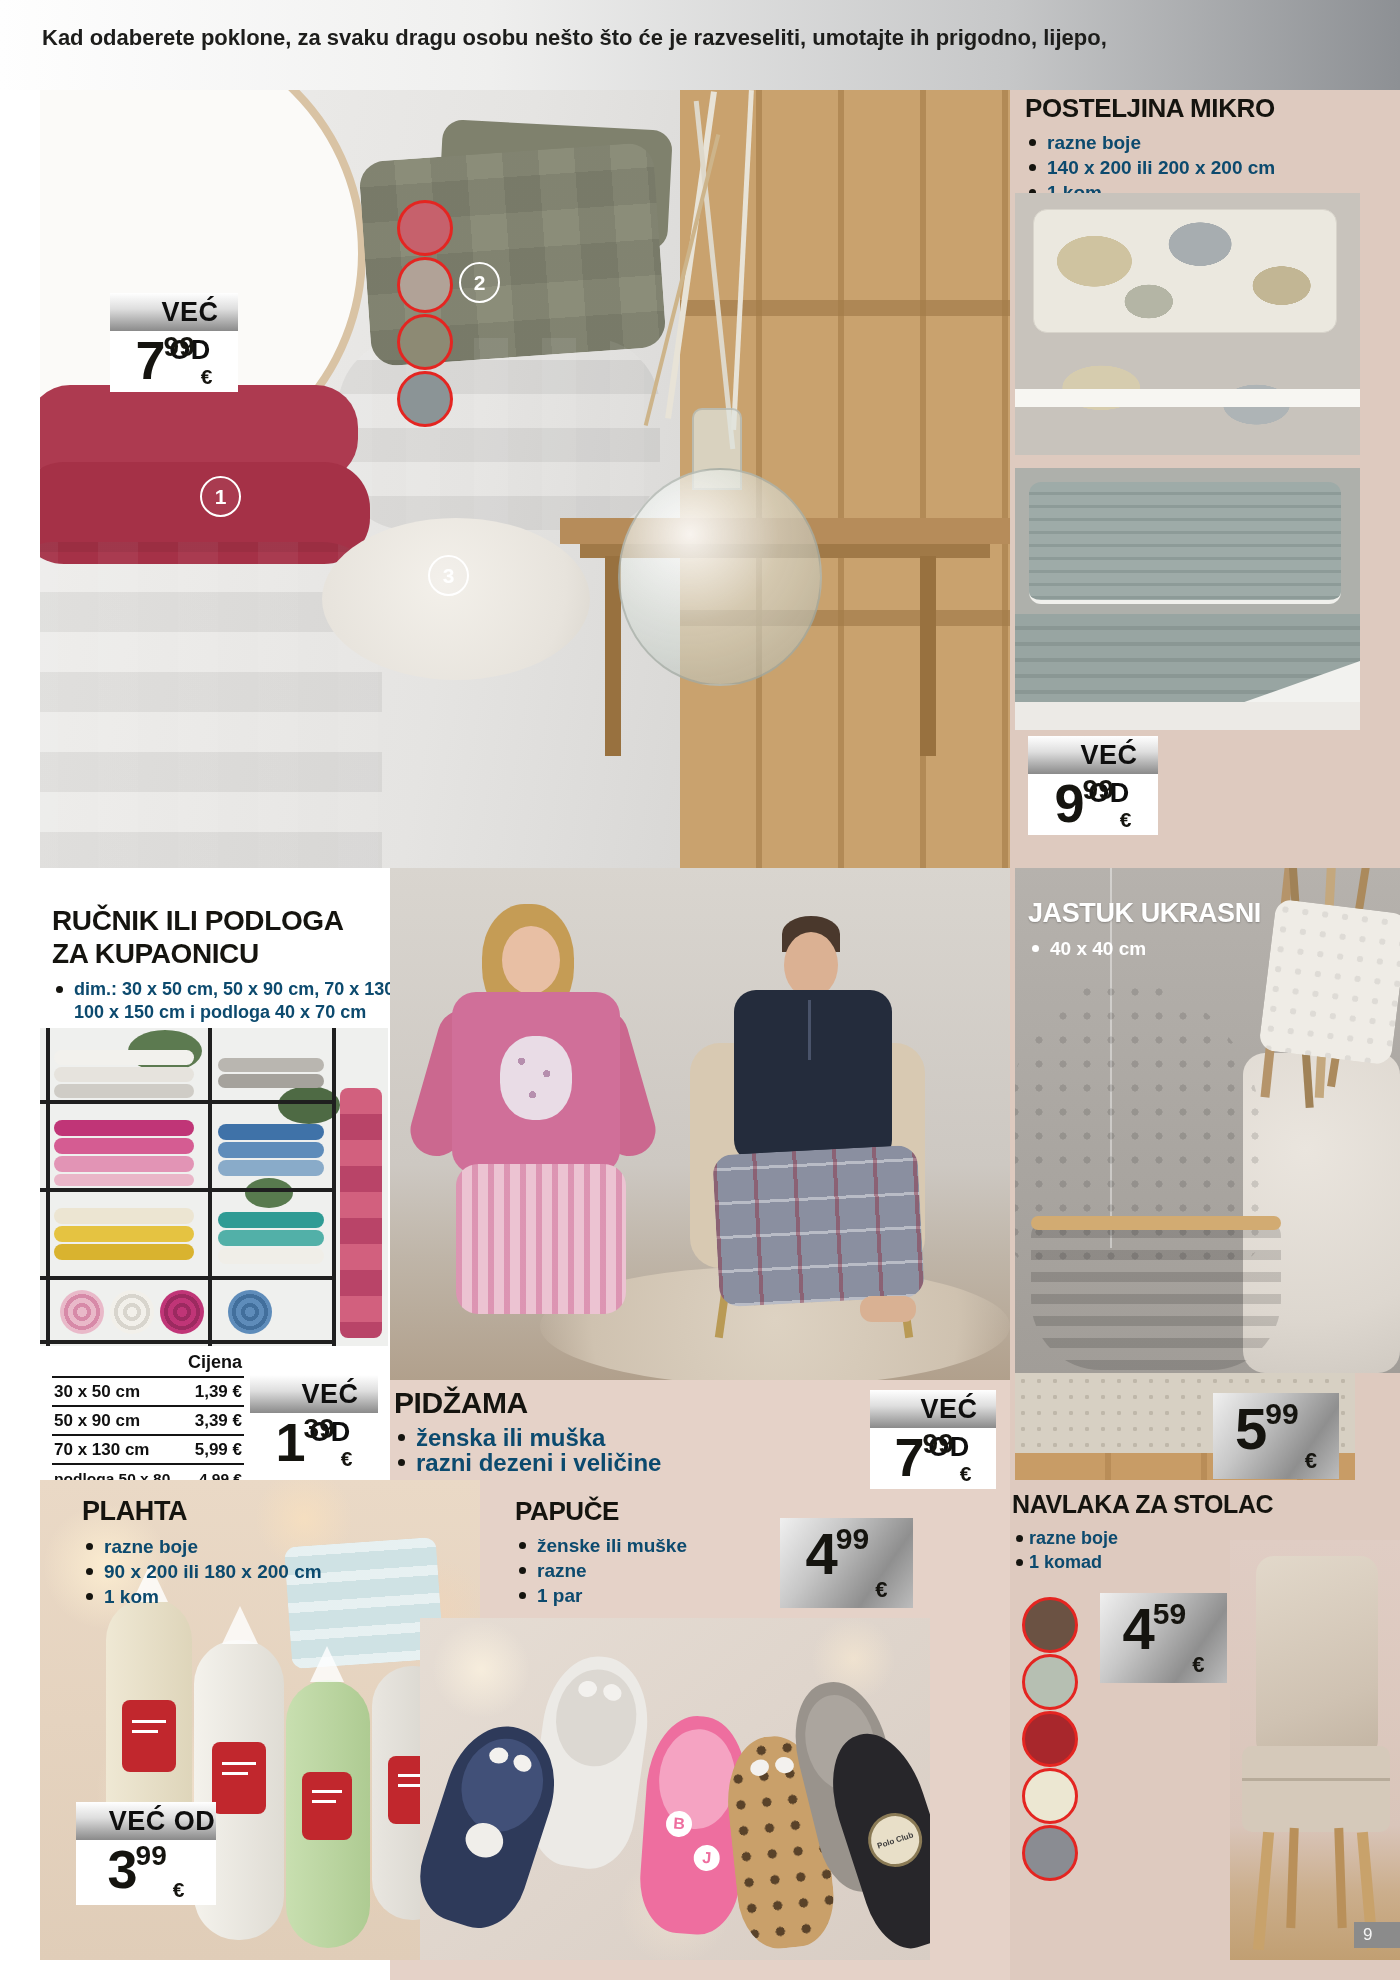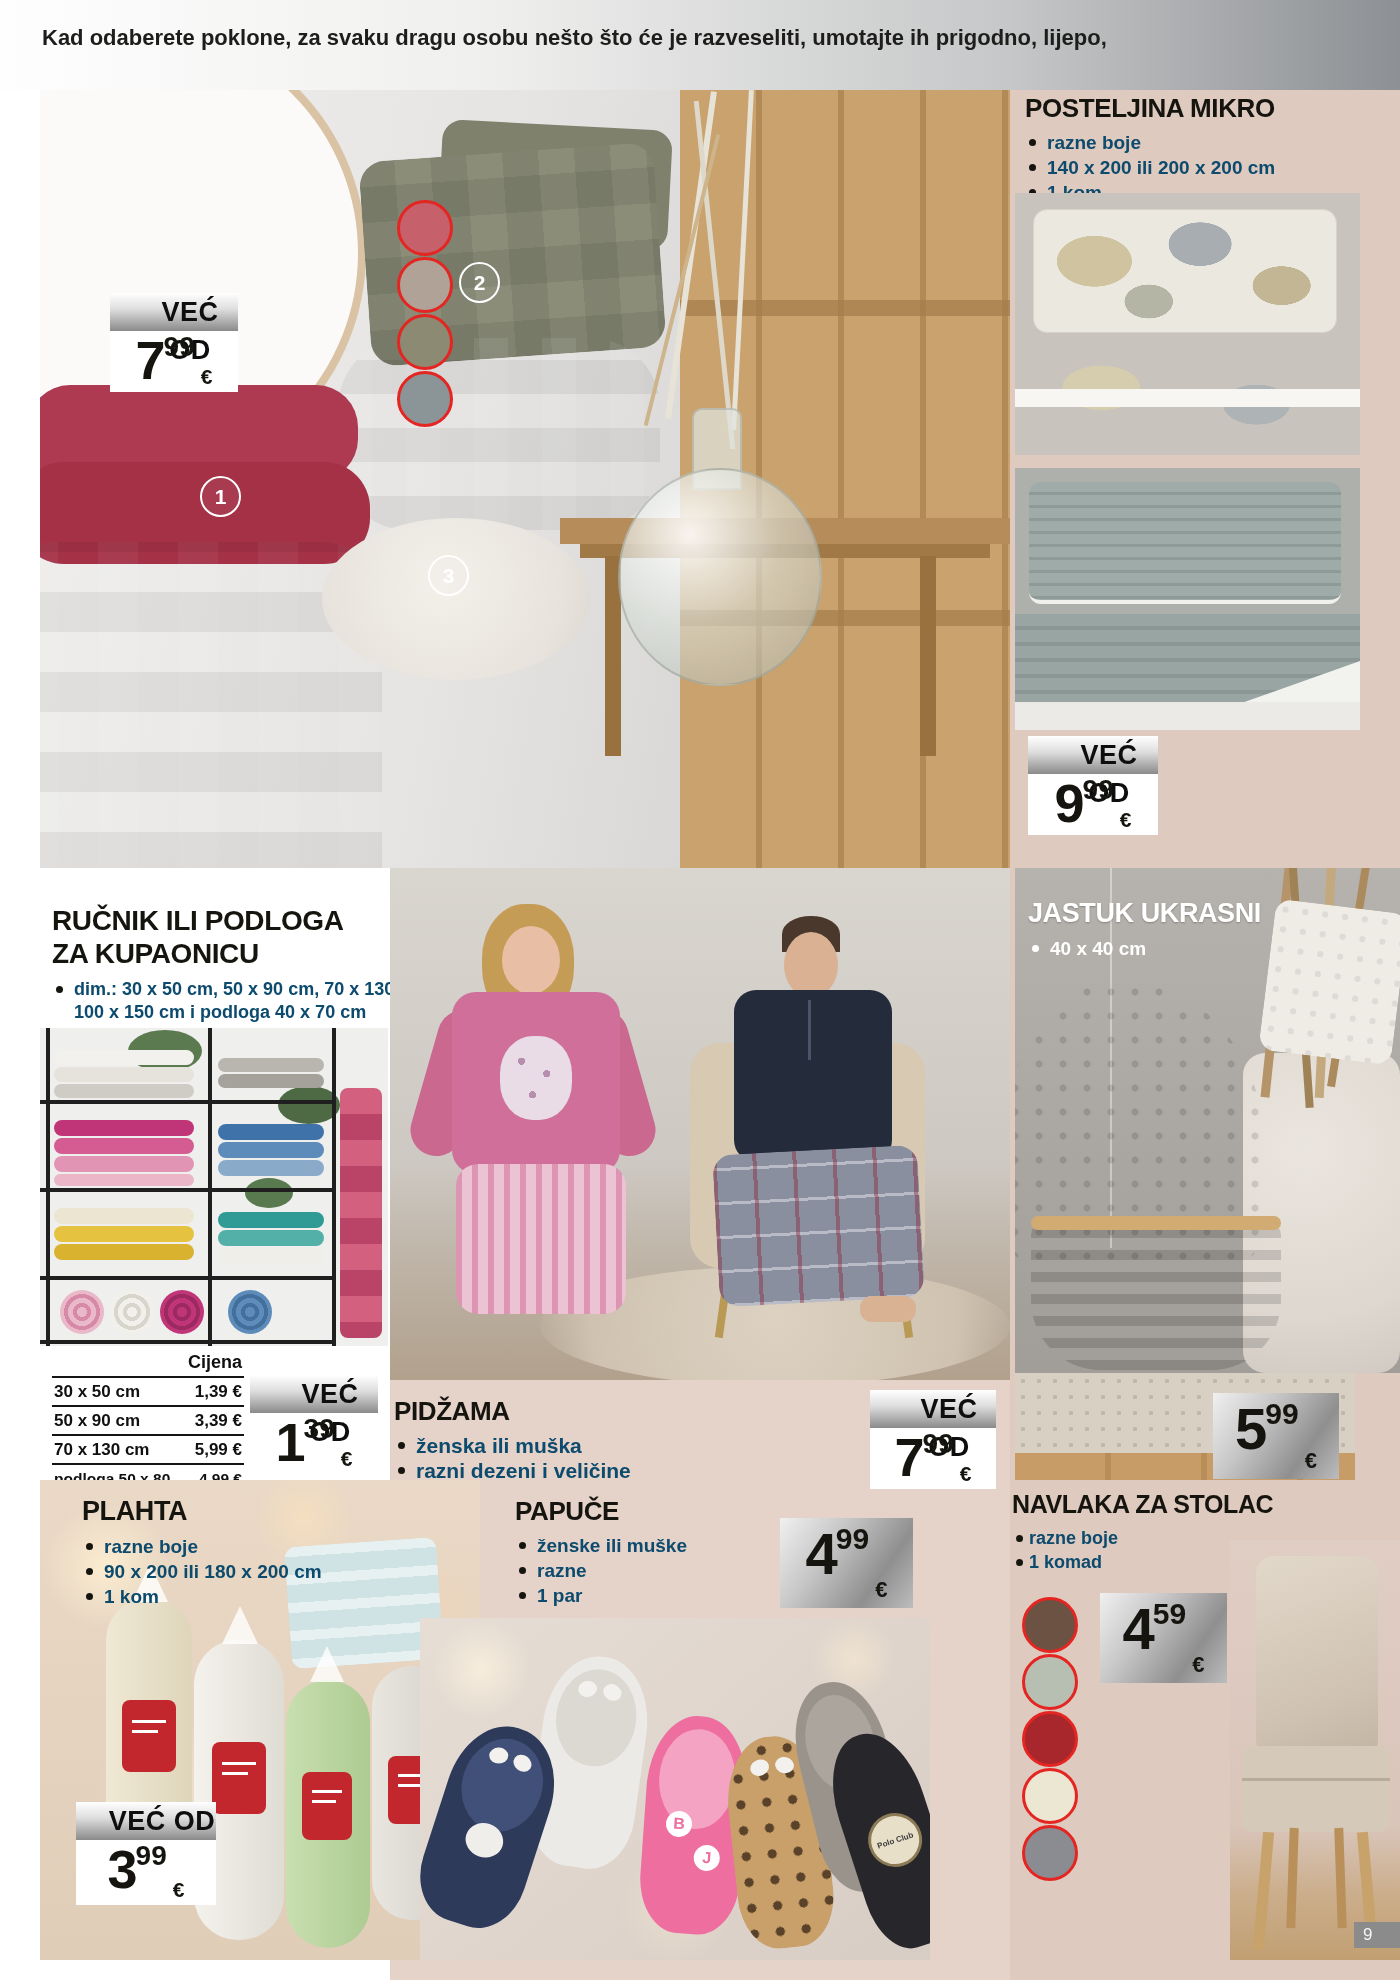--- a/index.html
+++ b/index.html
@@ -249,22 +249,22 @@
 
     <div class="s" style="left:392px;top:48px;width:58px;height:36px;border-radius:50% 50% 0 0;background:#4a382c;"></div>
     <div class="s" style="left:394px;top:64px;width:54px;height:66px;border-radius:50%;background:#dbb193;"></div>
     <div class="s" style="left:344px;top:122px;width:158px;height:172px;border-radius:22px;background:#242c3c;"></div>
     <div class="s" style="left:418px;top:132px;width:3px;height:60px;background:#49536a;"></div>
     <div class="s" style="left:326px;top:282px;width:205px;height:152px;border-radius:20px;transform:rotate(-3deg);background:#8a8fa0;background-image:repeating-linear-gradient(90deg,rgba(140,30,50,.4) 0 4px,transparent 4px 40px),repeating-linear-gradient(0deg,rgba(255,255,255,.4) 0 3px,transparent 3px 34px);"></div>
     <div class="s" style="left:470px;top:428px;width:56px;height:26px;border-radius:12px;background:#d9b193;"></div>
   </div>
 
   <div class="s" style="left:394px;top:1388px;width:330px;">
-    <h2 class="sec-title" style="font-size:26px;line-height:30px;margin-top:8px;">PIDŽAMA</h2>
-    <ul class="bullets" style="font-size:21px;">
+    <h2 class="sec-title" style="font-size:30px;line-height:30px;">PIDŽAMA</h2>
+    <ul class="bullets" style="font-size:24px;">
       <li>ženska ili muška</li>
       <li>razni dezeni i veličine</li>
     </ul>
   </div>
 
   <div class="vecod" style="left:870px;top:1390px;width:126px;">
     <div class="vecod-bar">VEĆ OD</div>
     <div class="vecod-price">
       <span class="p-int">7</span>
       <span class="p-sup">99</span>

